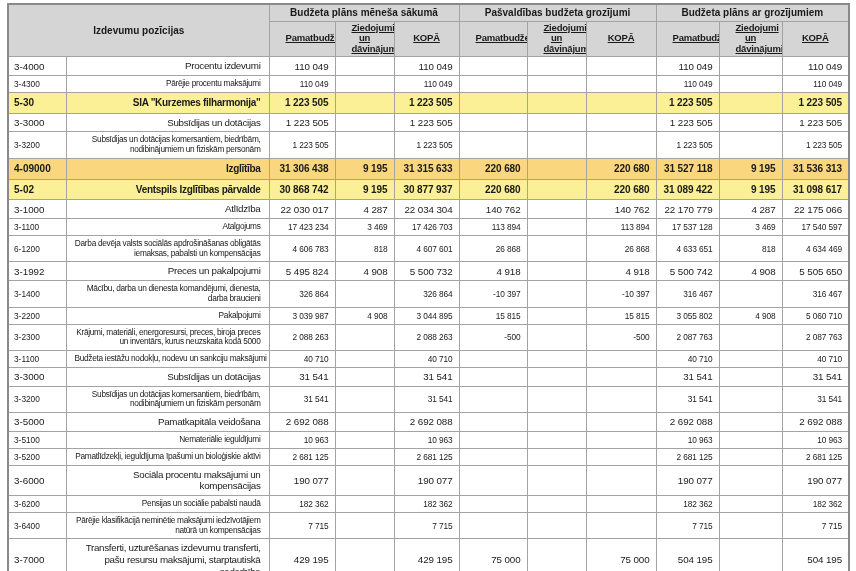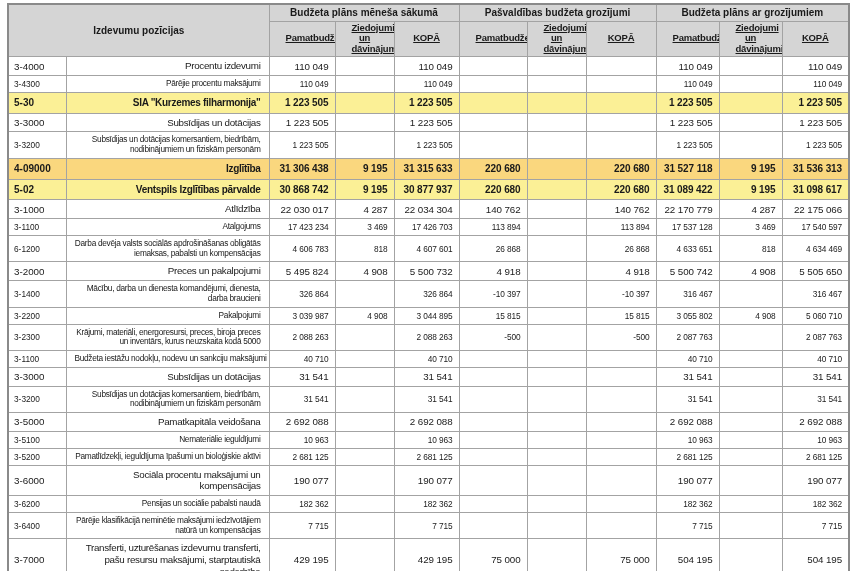--- a/index.html
+++ b/index.html
@@ -213,21 +213,21 @@
           <td class="num">818</td>
           <td class="num">4 607 601</td>
           <td class="num">26 868</td>
           <td class="num"></td>
           <td class="num">26 868</td>
           <td class="num">4 633 651</td>
           <td class="num">818</td>
           <td class="num">4 634 469</td>
         </tr>
         <tr class="row-major">
-          <td class="code">3-2000</td>
+          <td class="code">3-1992</td>
           <td class="name">Preces un pakalpojumi</td>
           <td class="num">5 495 824</td>
           <td class="num">4 908</td>
           <td class="num">5 500 732</td>
           <td class="num">4 918</td>
           <td class="num"></td>
           <td class="num">4 918</td>
           <td class="num">5 500 742</td>
           <td class="num">4 908</td>
           <td class="num">5 505 650</td>

